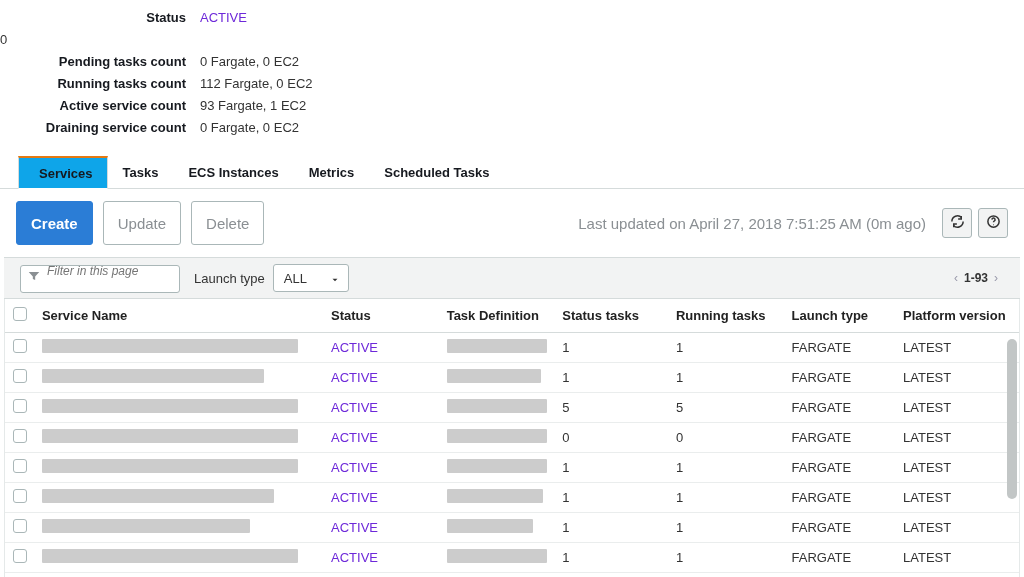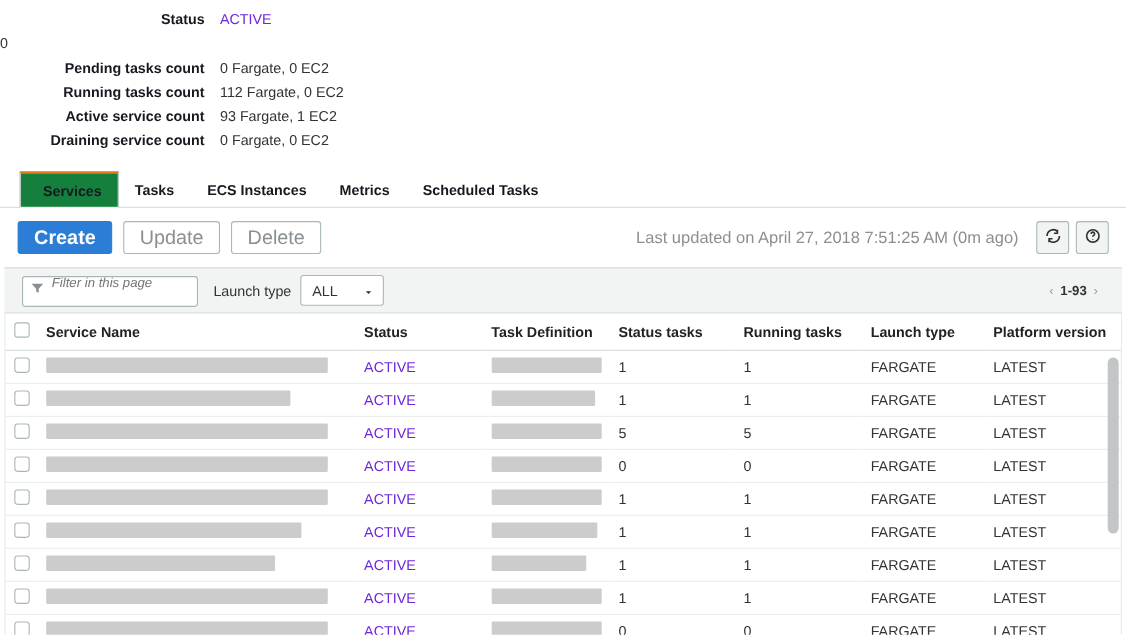--- a/index.html
+++ b/index.html
@@ -9,25 +9,25 @@
   
   .info { padding: 6px 0 18px 0; }
   .info-row { display: flex; align-items: center; height: 22px; }
   .info-label { width: 200px; text-align: right; padding-right: 14px; font-weight: 700; color: #16191f; }
   .info-value { color: #333; }
   .green { color: #6d28d9; }
 
   
   .tabs { display: flex; border-bottom: 1px solid #d5dbdb; padding-left: 18px; }
   .tab { padding: 8px 14px 7px 14px; font-size: 13px; color: #16191f; border: 1px solid transparent; border-bottom: none; cursor: pointer; font-weight: 700; }
-  .tab.active { border: 1px solid #d5dbdb; border-top: 2px solid #e47911; border-bottom: 1px solid #fff; margin-bottom: -1px; background: #15803d; padding-left: 20px; }
+  .tab.active { border: 1px solid #d5dbdb; border-top: 2px solid #e47911; border-bottom: 1px solid #fff; margin-bottom: -1px; background: #0ea5e9; padding-left: 20px; }
 
   
   .toolbar { display: flex; align-items: center; padding: 12px 16px; }
-  .btn { display: inline-flex; align-items: center; height: 30px; padding: 0 14px; font-size: 18px; border-radius: 3px; border: 1px solid #aab7b8; background: #fff; cursor: pointer; margin-right: 10px; }
+  .btn { display: inline-flex; align-items: center; height: 44px; padding: 0 14px; font-size: 15px; border-radius: 3px; border: 1px solid #aab7b8; background: #fff; cursor: pointer; margin-right: 10px; }
   .btn.primary { background: #2b7dd6; border-color: #2b7dd6; color: #fff; font-weight: 700; }
   .btn.muted { color: #8a8f93; }
   .spacer { flex: 1; }
   .last-updated { color: #8a8f93; font-size: 15px; margin-right: 10px; }
   .icon-btn { width: 30px; height: 30px; display: inline-flex; align-items: center; justify-content: center; border: 1px solid #aab7b8; border-radius: 3px; background: #f2f3f3; cursor: pointer; margin-left: 6px; color: #333; }
 
   
   .filterbar { display: flex; align-items: center; background: #f2f3f3; border: 1px solid #d5dbdb; border-left: none; border-right: none; padding: 5px 16px; margin: 0 4px; }
   .filter-input { position: relative; width: 160px; margin-right: 14px; }
   .filter-input input { width: 100%; height: 28px; border: 1px solid #aab7b8; border-radius: 3px; padding: 0 8px 16px 26px; font-style: italic; color: #8a8f93; font-size: 12px; }

